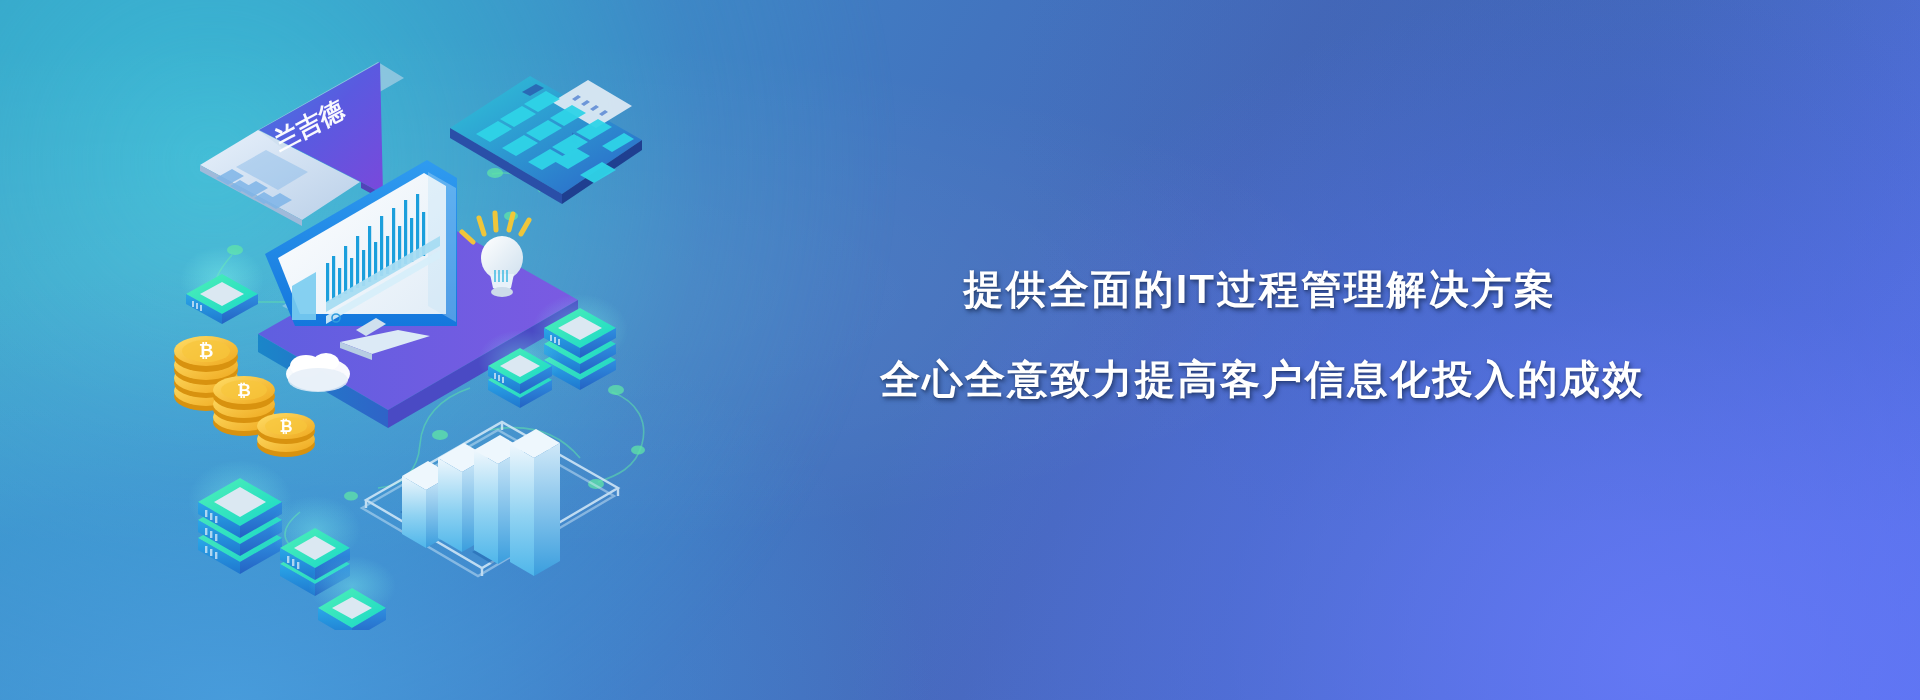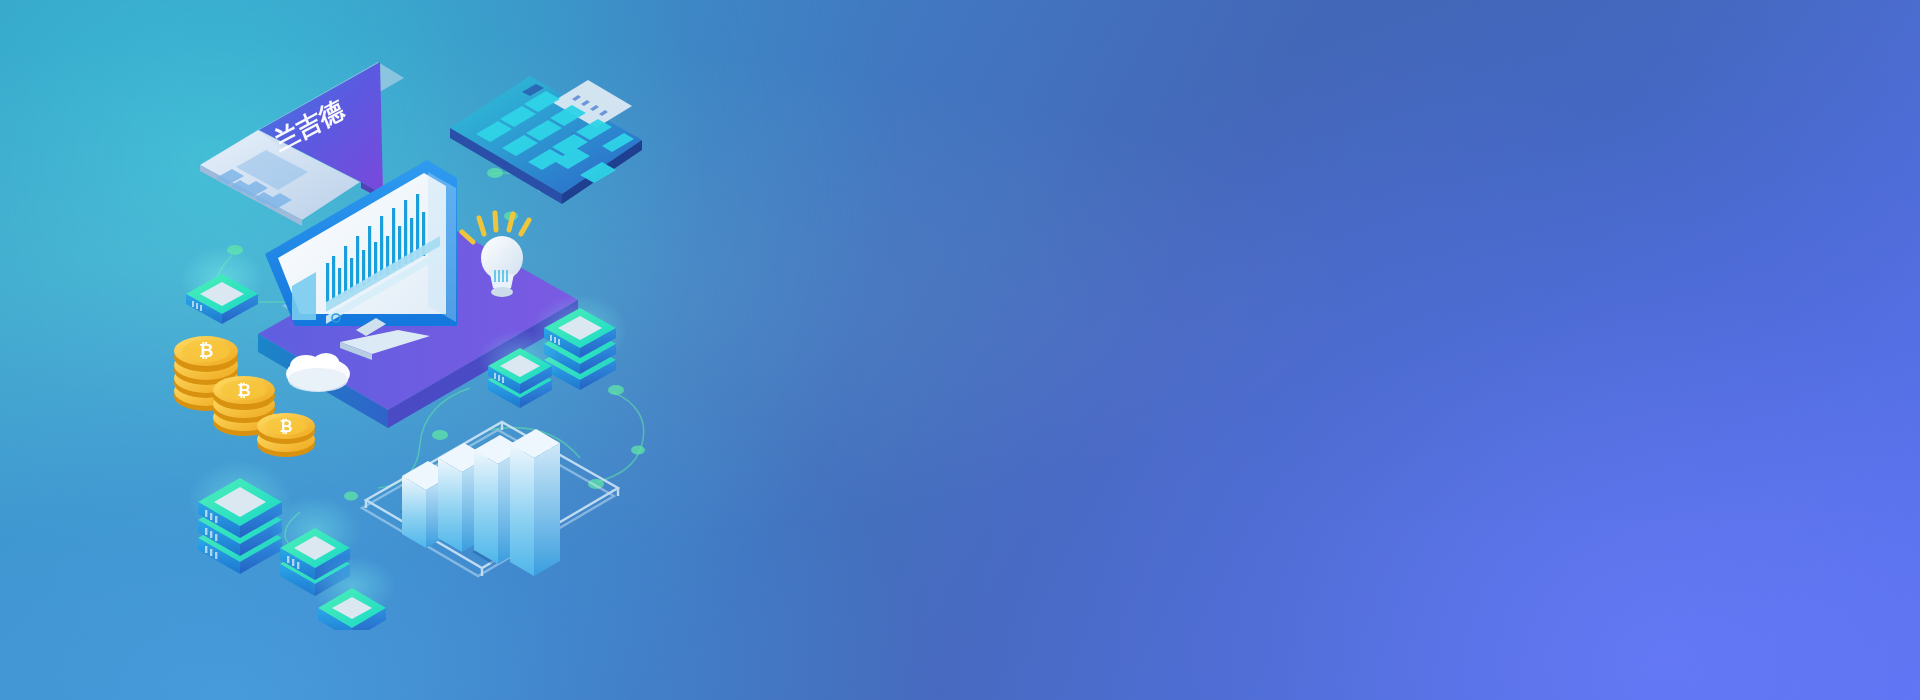--- a/index.html
+++ b/index.html
@@ -521,14 +521,18 @@
         <g>
           <path d="M370,414 L396,399 L420,413 L394,428 Z" fill="#eef7fd"></path>
           <path d="M370,414 L394,428 L394,546 L370,532 Z" fill="url(#gBar)"></path>
           <path d="M394,428 L420,413 L420,531 L394,546 Z" fill="url(#gBarSide)"></path>
         </g>
       </g>
 
     </svg>
   </div>
 
+  <div class="headline">
+    <div class="headline-line line-1">提供全面的IT过程管理解决方案</div>
+    <div class="headline-line line-2">全心全意致力提高客户信息化投入的成效</div>
+  </div>
 
 </div>
 
 </body></html>

